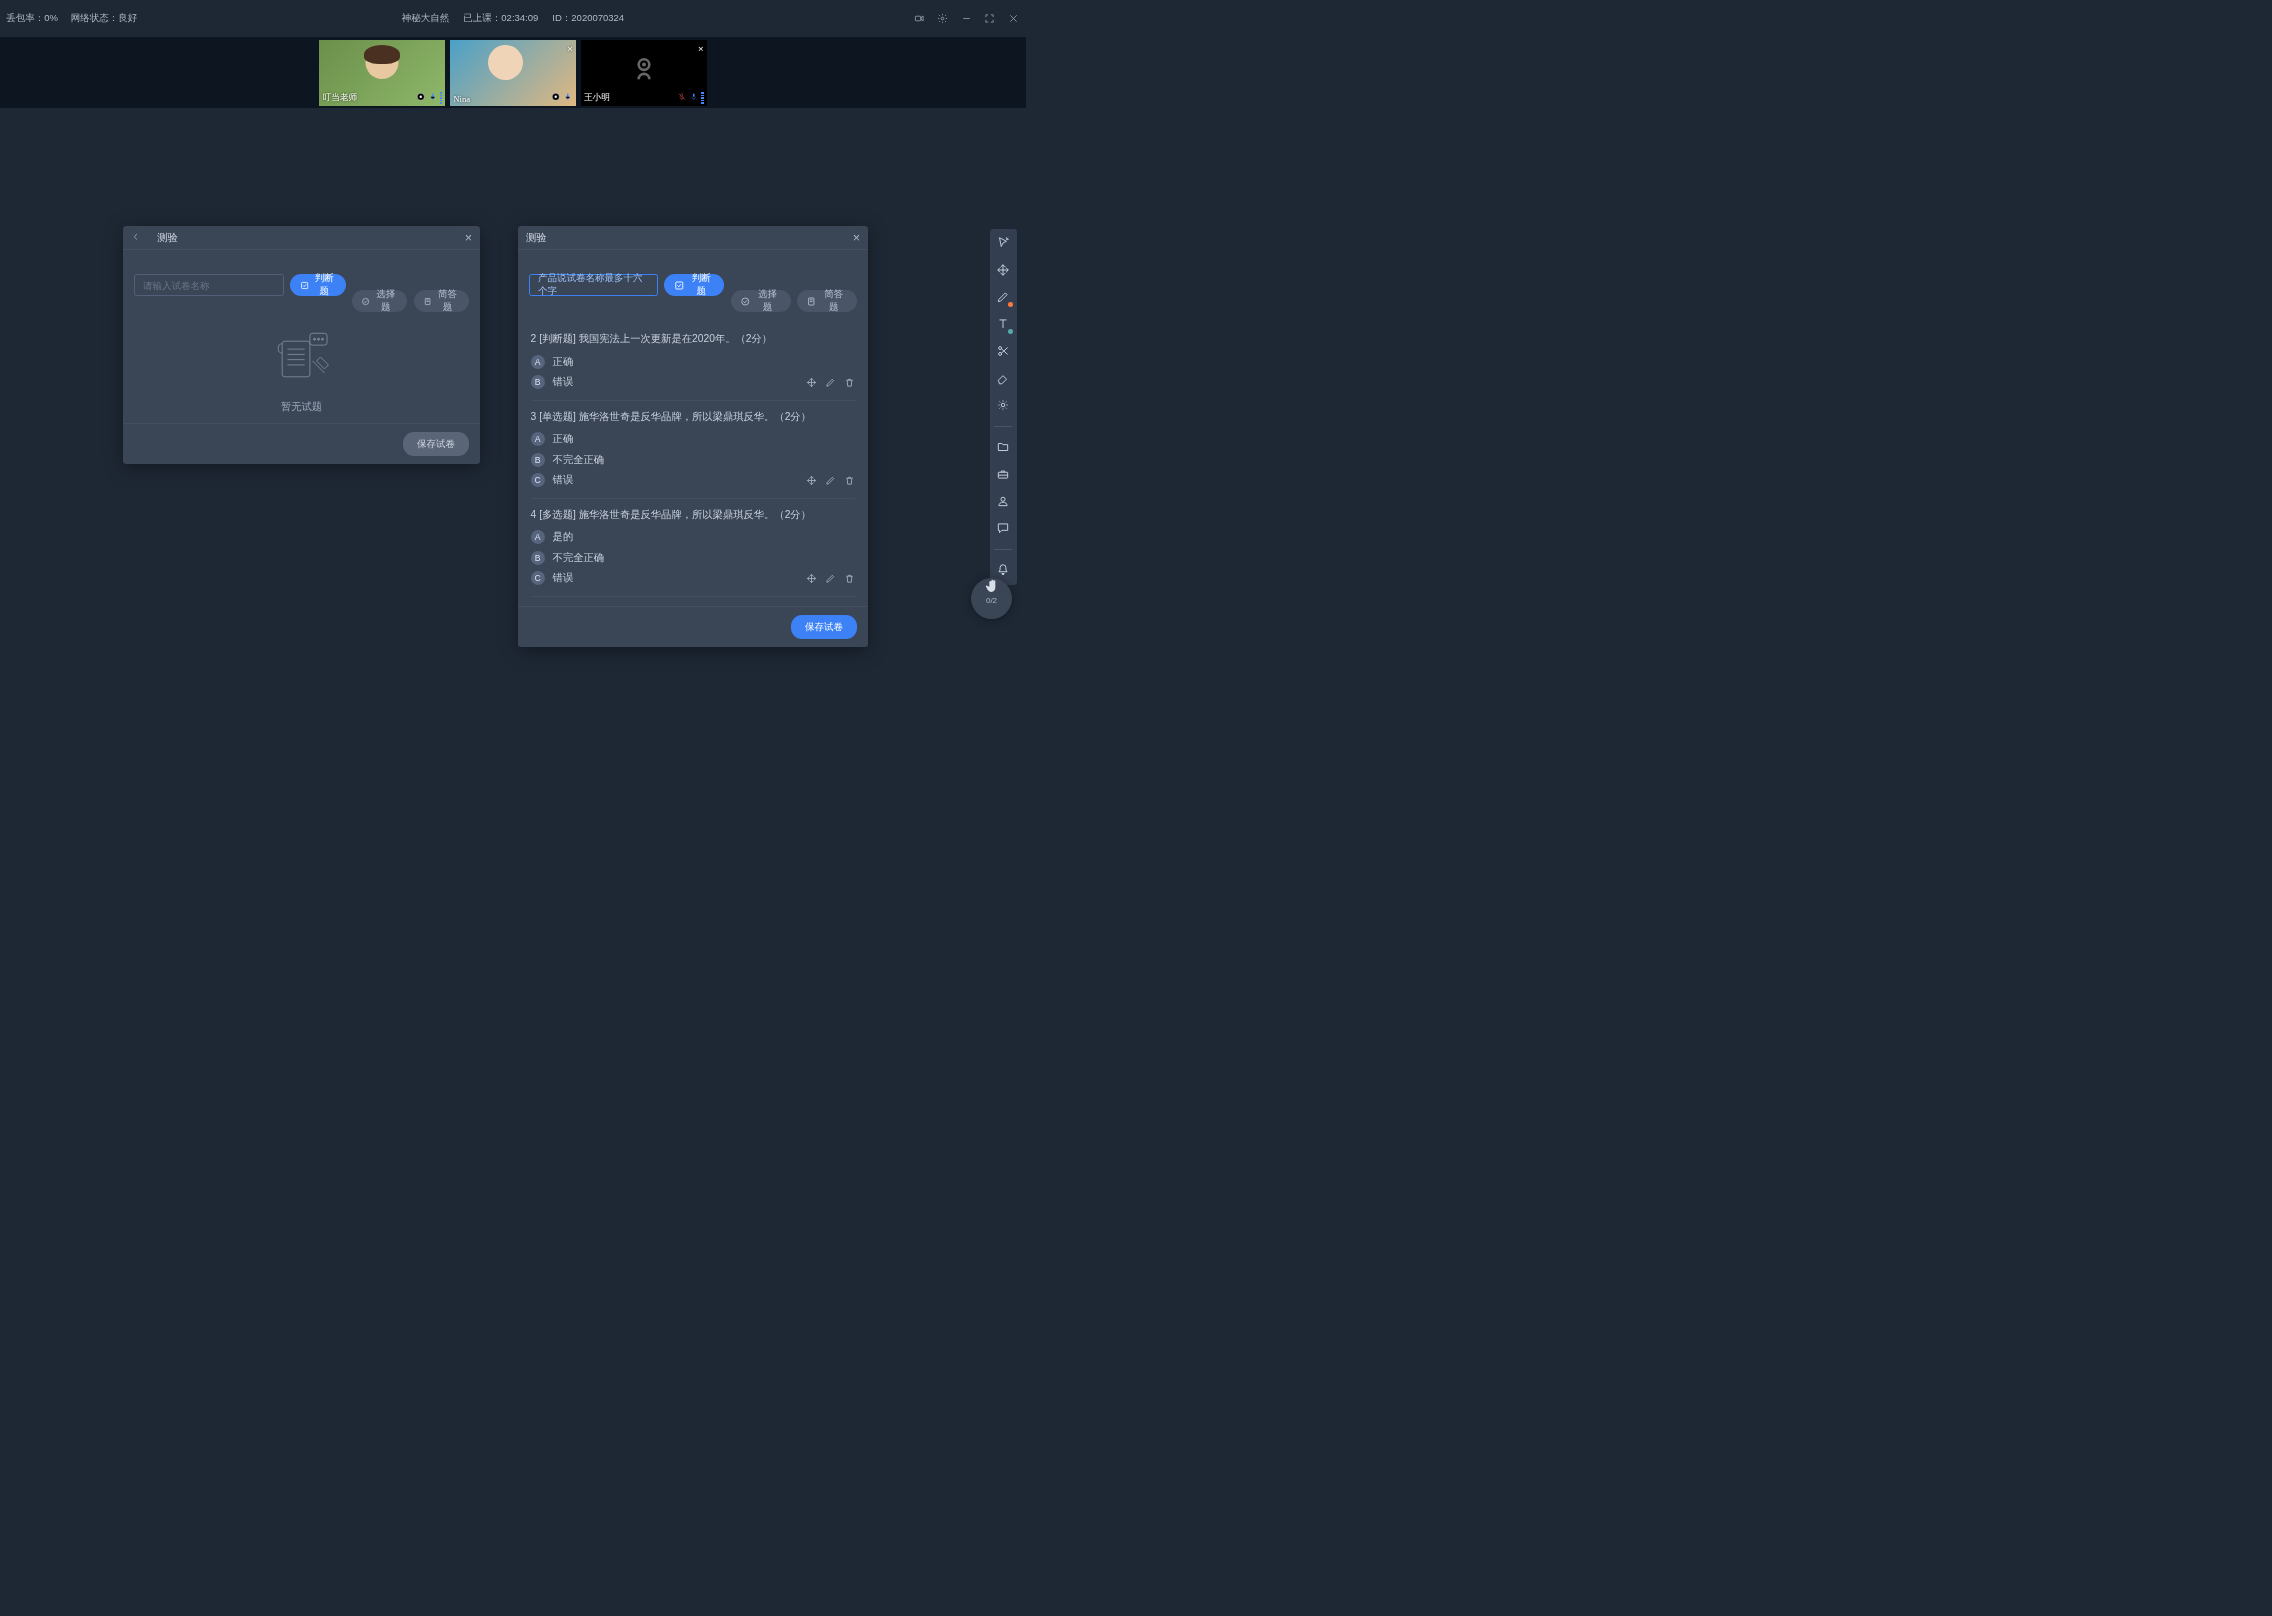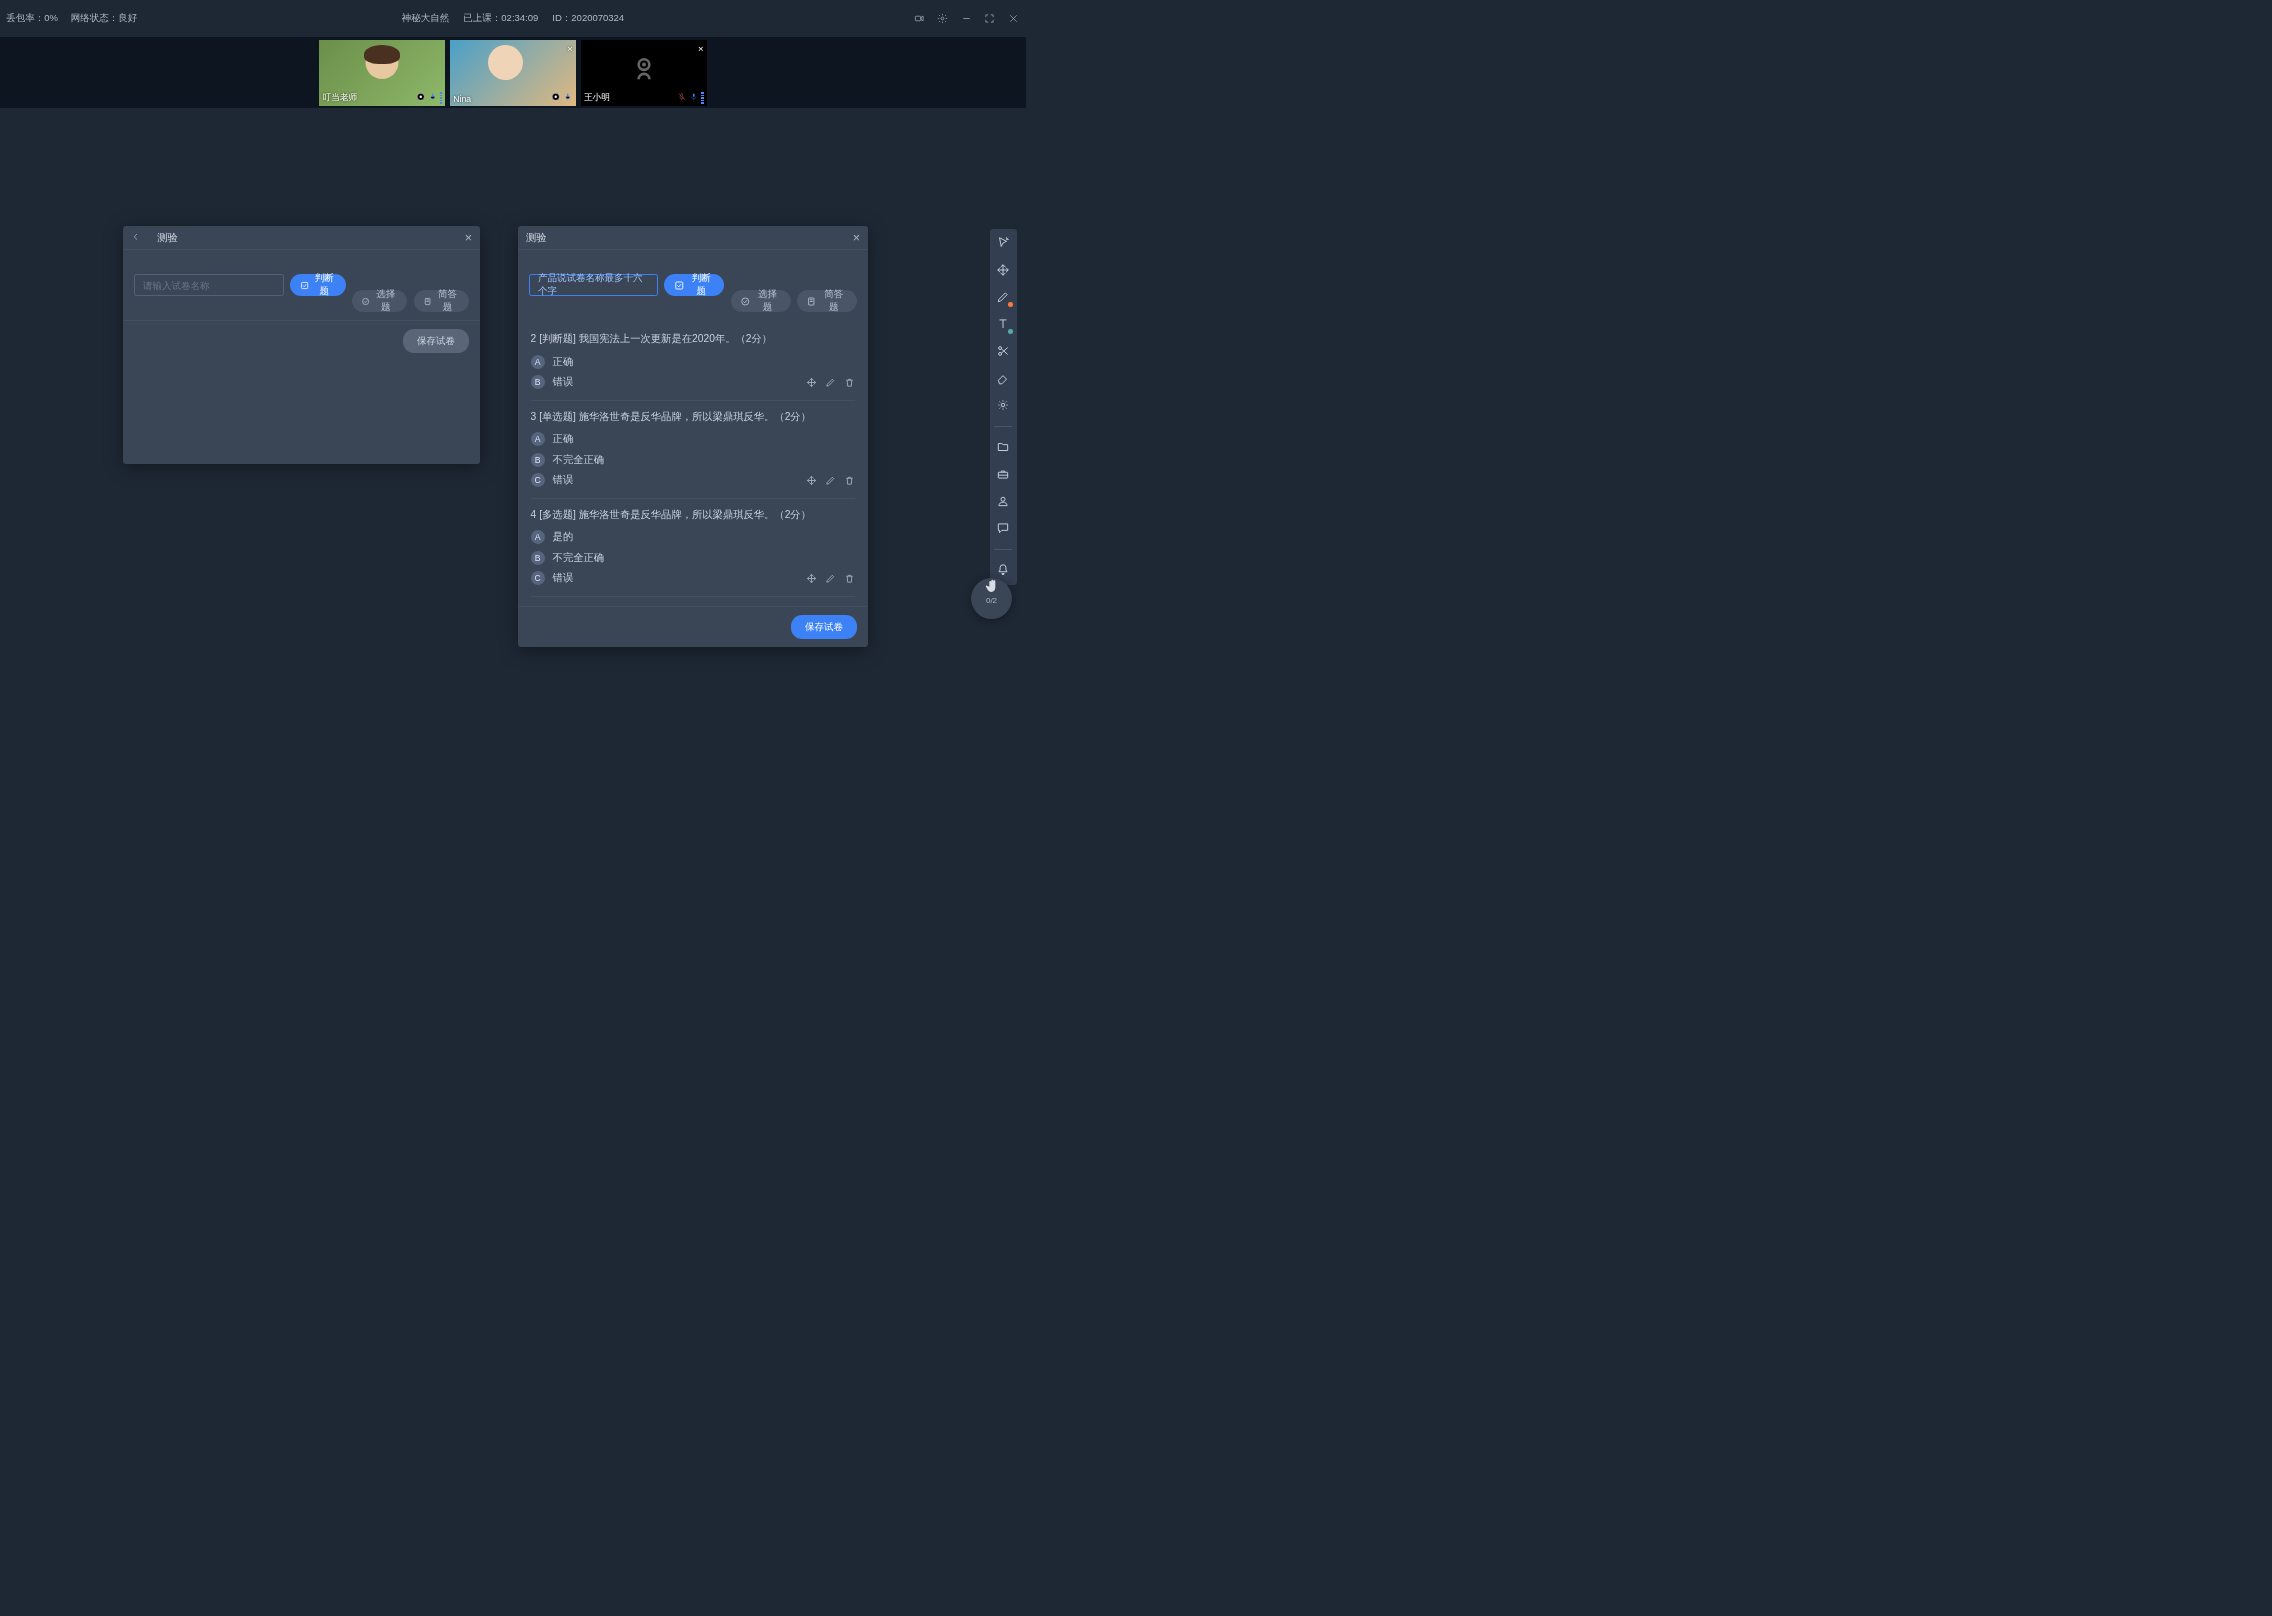--- a/index.html
+++ b/index.html
@@ -61,20 +61,21 @@
 .video-tile.person2 .avatar-illus::before{
   content:""; position:absolute; left:30%; top:4.7px; width:35px; height:35px; background:#f0d4b8; border-radius:50%;
 }
 .video-tile.person2 .avatar-illus::after{
   content:""; position:absolute; left:22%; top:1.6px; width:47px; height:47px; background:#d4a060; border-radius:50% 50% 45% 45%;
   z-index:-1;
 }
 .video-tile .name-label {
   position: absolute; left: 3.2px; bottom: 2.4px; font-size: 8.7px; color: #fff;
   text-shadow:0 0 2.4px rgba(0,0,0,.8);
+  font-family:Liberation Serif, serif;
 }
 .video-tile .close-x {
   position: absolute; right: 3.2px; top: 2.4px; color: #fff; font-size: 9.5px; cursor: pointer;
   text-shadow:0 0 2.4px rgba(0,0,0,.8);
 }
 .video-tile .icons-br {
   position: absolute; right: 3.2px; bottom: 2.4px; display: flex; gap: 2.4px; align-items:center;
 }
 .video-tile .icons-br svg { width: 9.5px; height: 9.5px; }
 .video-tile .camoff-icon{
@@ -332,20 +333,38 @@
     </button>
     <button class="btn btn-ghost">
       <svg viewBox="0 0 24 24" stroke="#b8c2d4" fill="none" stroke-width="2">
           <rect x="6" y="4" width="12" height="16" rx="1"></rect>
           <line x1="9" y1="8" x2="15" y2="8"></line>
           <line x1="9" y1="12" x2="15" y2="12"></line>
         </svg>
       <span>简答题</span>
     </button>
   </div>
+  <div class="empty-state">
+    <div class="illus">
+      <svg viewBox="0 0 100 90" width="66" height="60">
+        <rect x="20" y="18" width="42" height="54" rx="4"></rect>
+        <path d="M20 22c-4 0-6 2-6 6v2c0 4 2 6 6 6"></path>
+        <line x1="28" y1="30" x2="54" y2="30"></line>
+          <line x1="28" y1="38" x2="54" y2="38"></line>
+        <line x1="28" y1="46" x2="54" y2="46"></line>
+          <line x1="28" y1="54" x2="54" y2="54"></line>
+        <rect x="62" y="6" width="26" height="18" rx="4"></rect>
+        <circle cx="69" cy="15" r="1.5" fill="#7a8498"></circle>
+          <circle cx="75" cy="15" r="1.5" fill="#7a8498"></circle>
+          <circle cx="81" cy="15" r="1.5" fill="#7a8498"></circle>
+        <path d="M66 48l18 18M78 42l12 12-6 6-12-12z"></path>
+      </svg>
+    </div>
+    <span>暂无试题</span>
+  </div>
   <div class="panel-footer">
     <button class="btn">保存试卷</button>
   </div>
 </div>
 
 <div class="panel right-panel">
   <div class="panel-header">
     <span>测验</span>
     <span class="close">×</span>
   </div>

